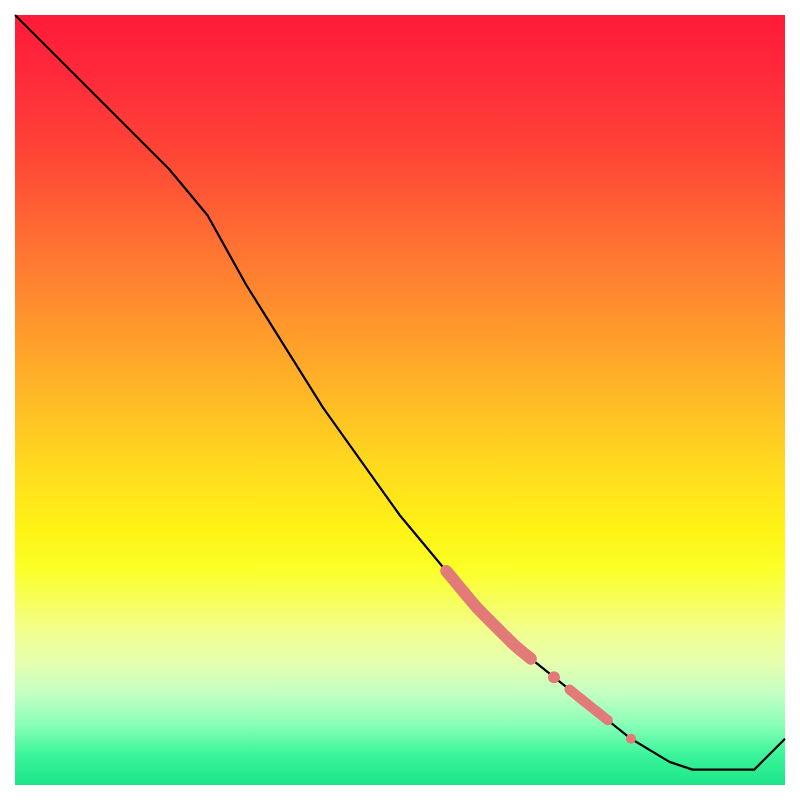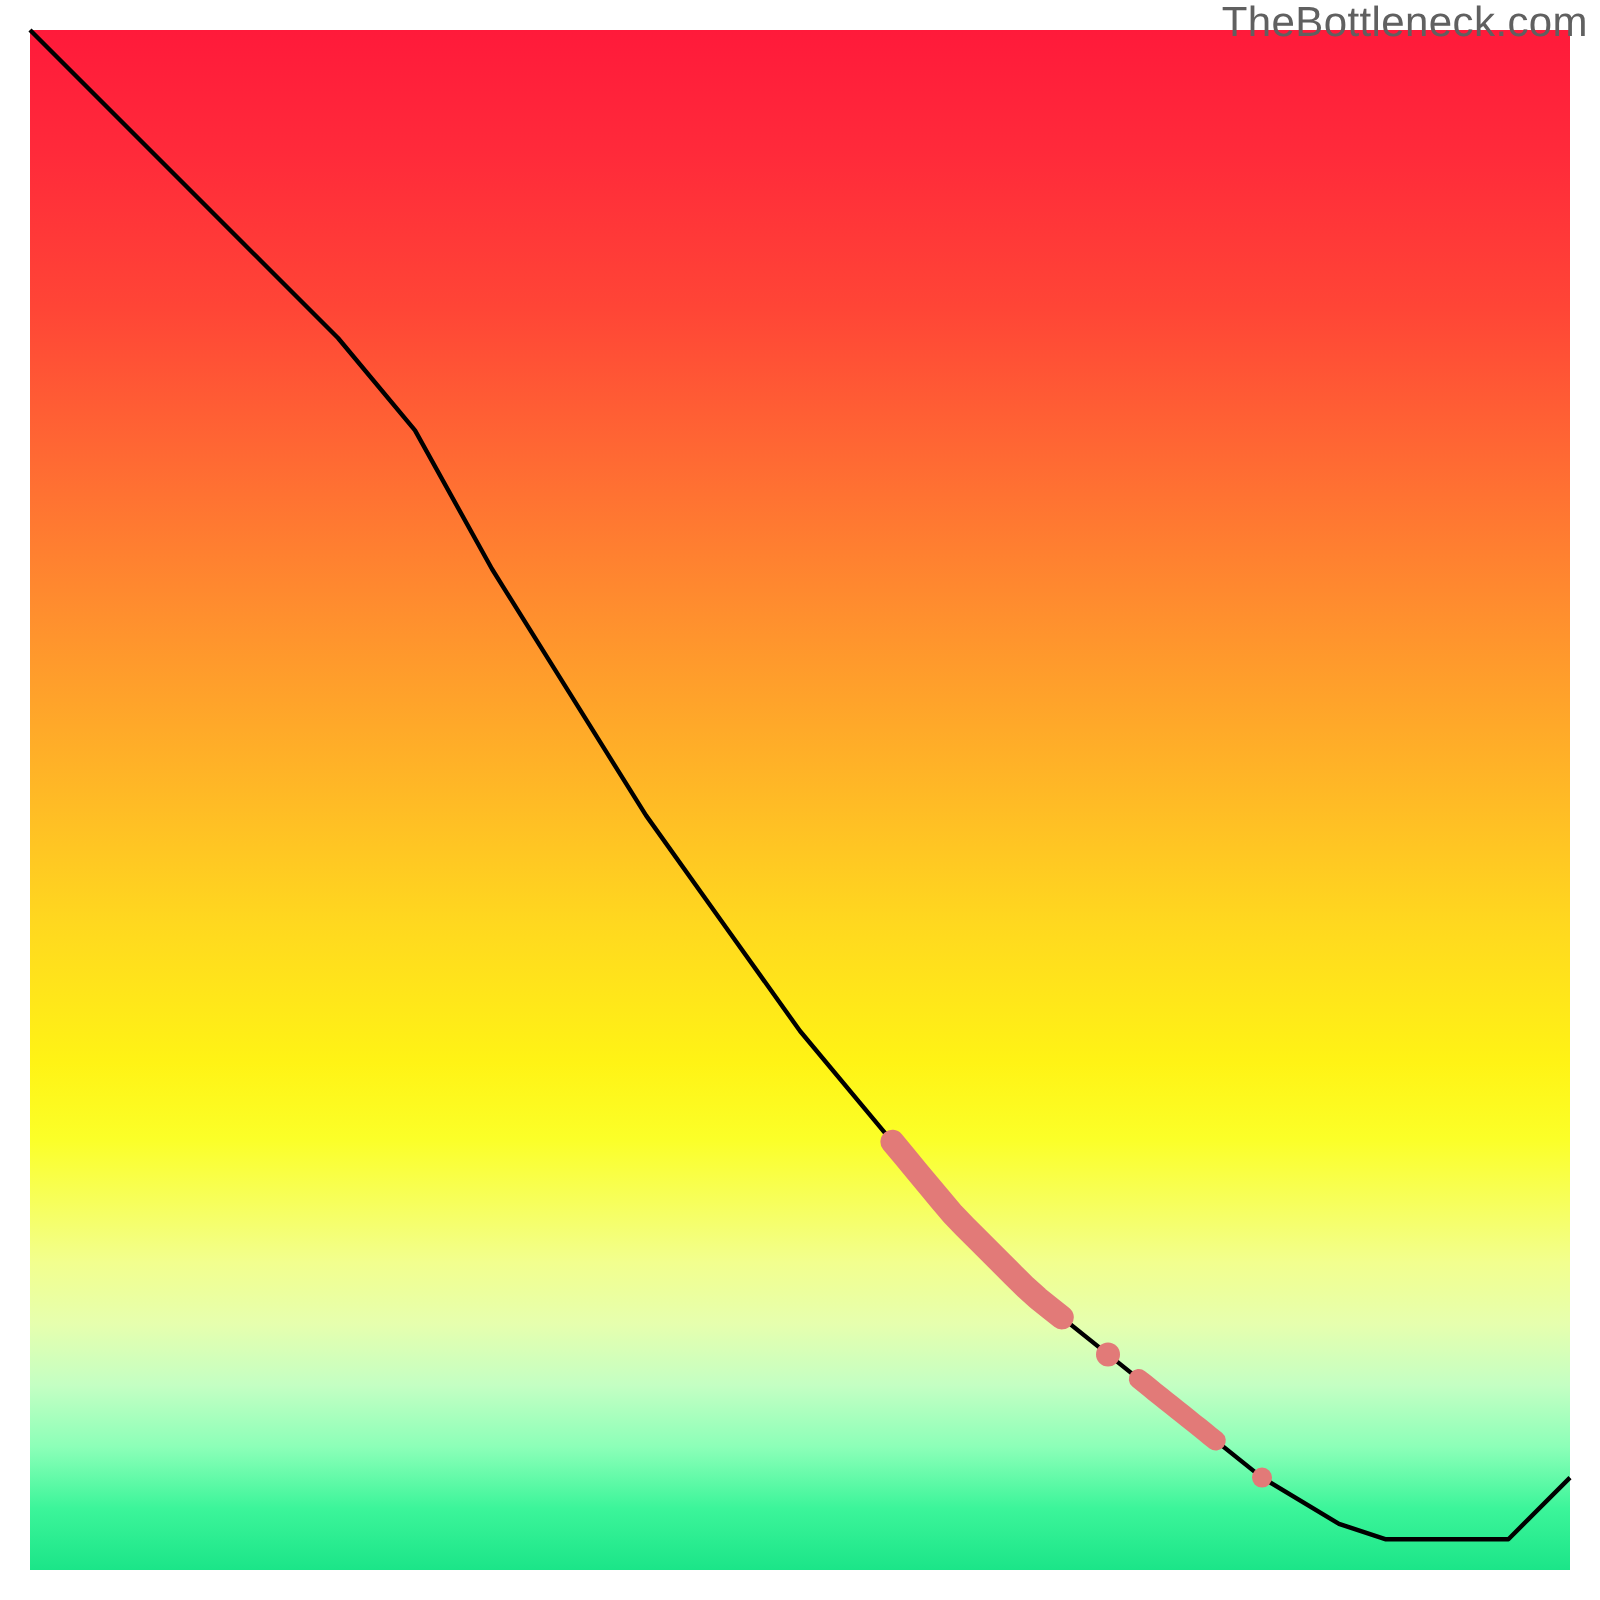--- a/index.html
+++ b/index.html
@@ -58,21 +58,20 @@
     width: 800px;
     height: 800px;
     pointer-events: none;
   }
 </style>
 </head>
 <body>
 
 <div class="stage">
   <div class="plot"></div>
-  <div class="watermark">TheBottleneck.com</div>
 
   <svg class="overlay" viewBox="0 0 800 800">
     <g id="svg-content">
         <path d="M15.0 15.0 L53.5 53.5 L92.0 92.0 L130.5 130.5 L169.0 169.0 L207.5 215.2 L246.0 284.5 L284.5 346.1 L323.0 407.7 L361.5 461.6 L400.0 515.5 L438.5 561.7 L477.0 607.9 L515.5 646.4 L554.0 677.2 L592.5 708.0 L631.0 738.8 L669.5 761.9 L692.6 769.6 L723.4 769.6 L754.2 769.6 L785.0 738.8 " fill="none" stroke="#000000" stroke-width="2.2" stroke-linejoin="round"></path>
         <path d="M446.2 570.9 L452.3 578.2 L458.3 585.5 L464.3 592.7 L470.4 600.0 L476.5 607.2 L482.5 613.4 L488.6 619.5 L494.6 625.5 L500.6 631.5 L506.7 637.6 L512.8 643.6 L518.8 649.0 L524.9 653.9 L530.9 658.7 " fill="none" stroke="#e27a78" stroke-width="12" stroke-linecap="round"></path>
         <circle cx="554.0" cy="677.2" r="6" fill="#e27a78"></circle>
         <path d="M569.4 689.5 L572.2 691.7 L574.9 693.9 L577.6 696.1 L580.4 698.3 L583.1 700.5 L585.9 702.7 L588.6 704.9 L591.4 707.1 L594.1 709.3 L596.9 711.5 L599.7 713.7 L602.4 715.9 L605.1 718.1 L607.9 720.3 " fill="none" stroke="#e27a78" stroke-width="10" stroke-linecap="round"></path>
         <circle cx="631.0" cy="738.8" r="5" fill="#e27a78"></circle>
       </g>
   </svg>

